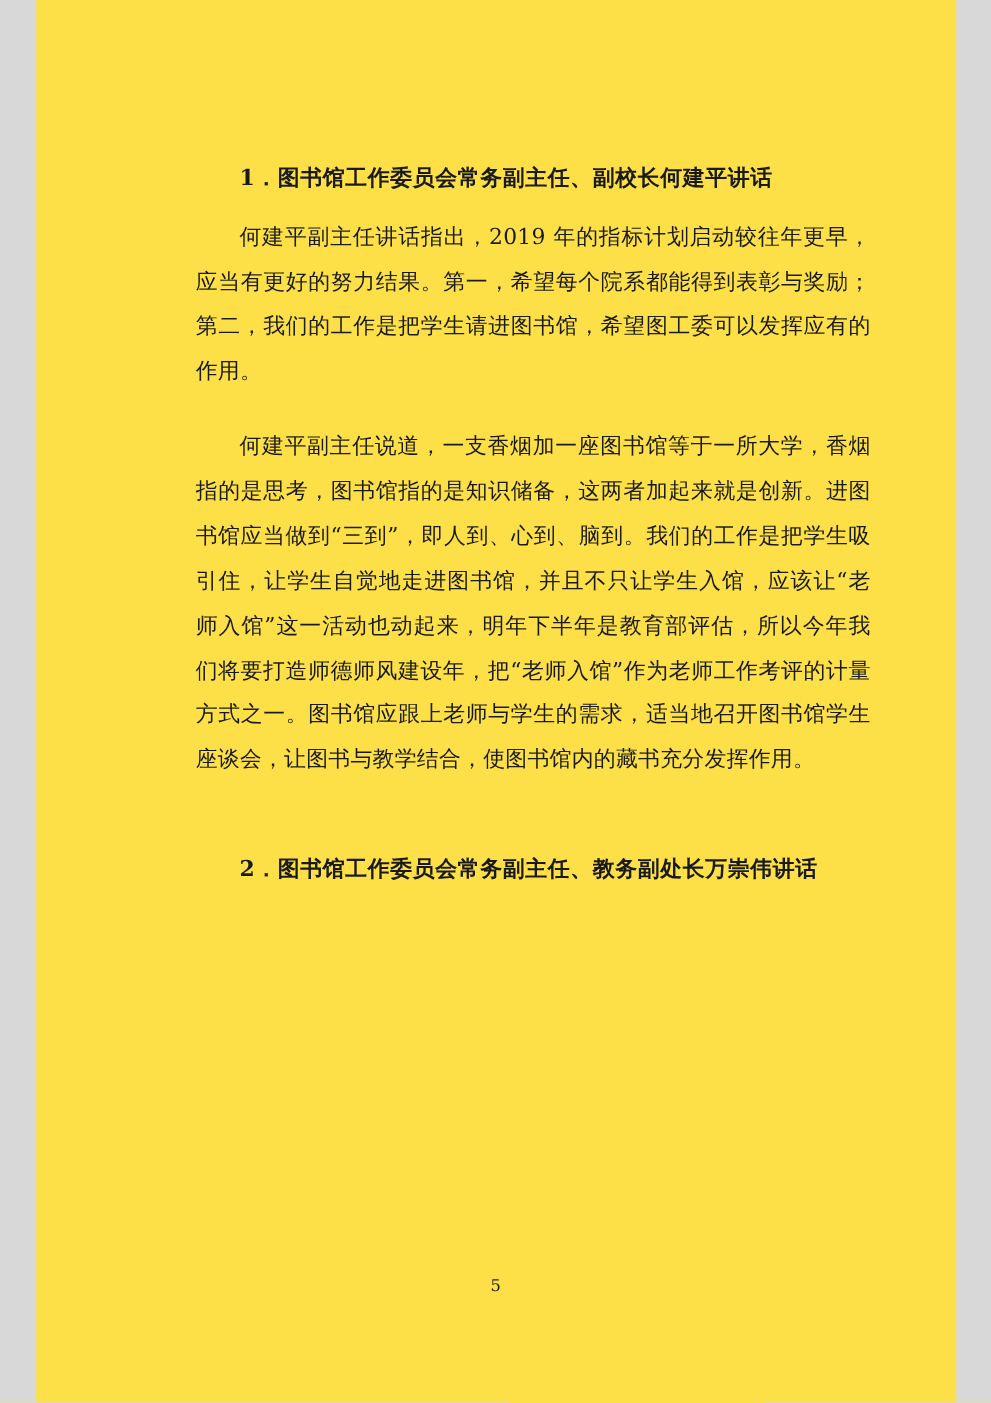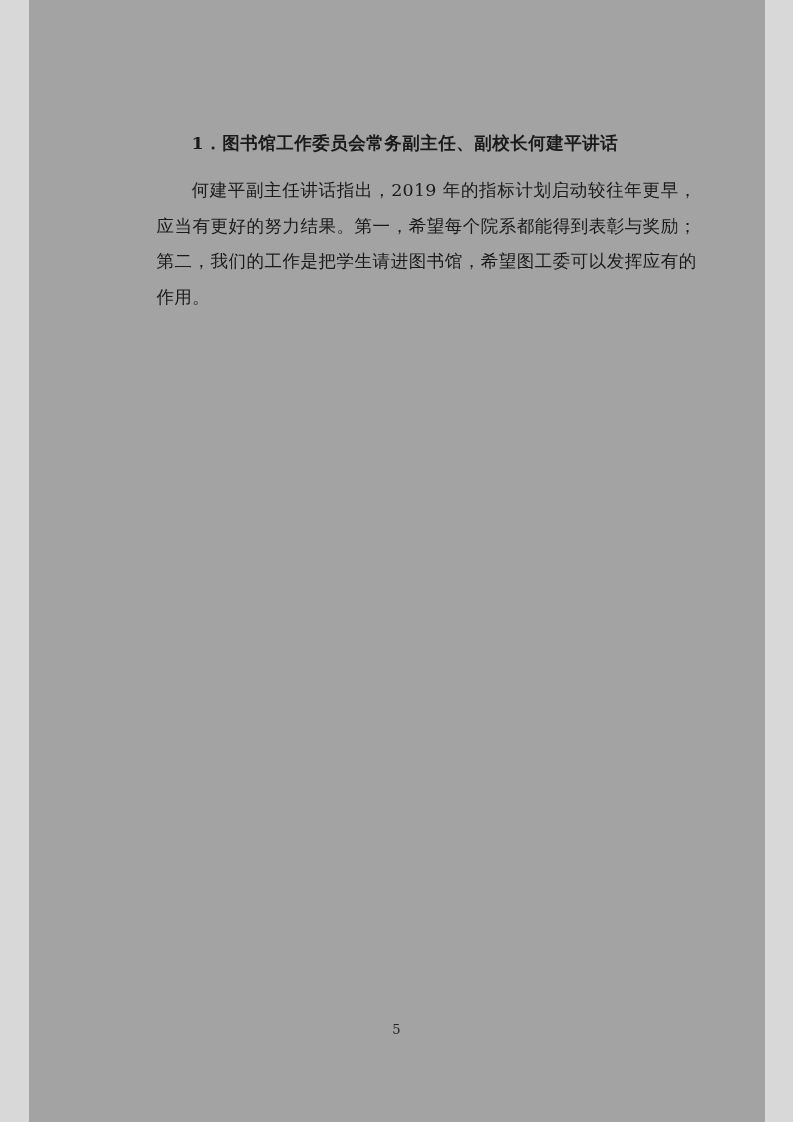--- a/index.html
+++ b/index.html
@@ -8,21 +8,21 @@
     background: #d8d8d8;
   }
   body {
     font-family: "DejaVu Serif", "Liberation Serif", serif;
   }
   .page {
     position: relative;
     width: 736px;
     height: 1122px;
     margin: 0 auto;
-    background: #a3a3a3;
+    background: #fde047;
     box-sizing: border-box;
     overflow: hidden;
   }
   .content {
     position: absolute;
     left: 128px;
     top: 128px;
     width: 540px;
   }
   .heading {
@@ -66,21 +66,23 @@
 
 <div class="page">
   <div class="content">
 
     <h2 class="heading">1．图书馆工作委员会常务副主任、副校长何建平讲话</h2>
 
     <p class="para">何建平副主任讲话指出，2019 年的指标计划启动较往年更早，应当有更好的努力结果。第一，希望每个院系都能得到表彰与奖励；第二，我们的工作是把学生请进图书馆，希望图工委可以发挥应有的作用。</p>
 
     <div class="gap-small"></div>
 
+    <p class="para">何建平副主任说道，一支香烟加一座图书馆等于一所大学，香烟指的是思考，图书馆指的是知识储备，这两者加起来就是创新。进图书馆应当做到“三到”，即人到、心到、脑到。我们的工作是把学生吸引住，让学生自觉地走进图书馆，并且不只让学生入馆，应该让“老师入馆”这一活动也动起来，明年下半年是教育部评估，所以今年我们将要打造师德师风建设年，把“老师入馆”作为老师工作考评的计量方式之一。图书馆应跟上老师与学生的需求，适当地召开图书馆学生座谈会，让图书与教学结合，使图书馆内的藏书充分发挥作用。</p>
 
     <div class="gap-large"></div>
 
+    <h2 class="heading">2．图书馆工作委员会常务副主任、教务副处长万崇伟讲话</h2>
 
 
   </div>
 
   <div class="page-number">5</div>
 </div>
 
 </body></html>

